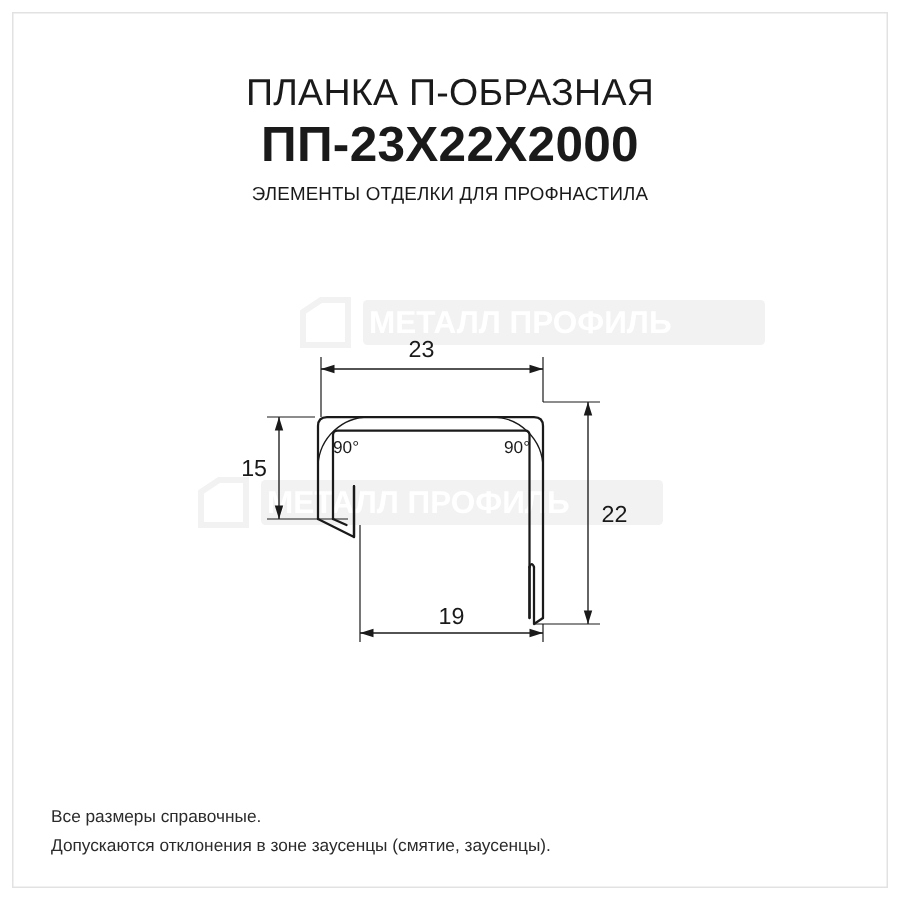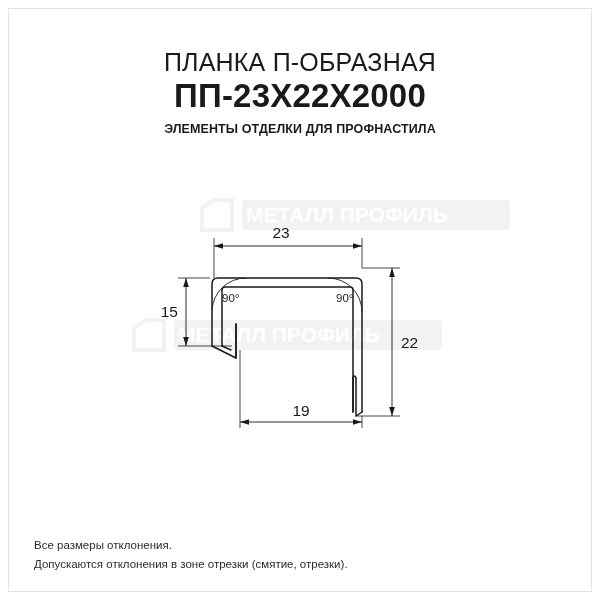--- a/index.html
+++ b/index.html
@@ -47,21 +47,21 @@
   .title-2 {
     font-size: 33px;
     font-weight: bold;
     letter-spacing: 0.2px;
     line-height: 32px;
     margin-top: 2px;
     white-space: nowrap;
   }
   .subtitle {
     font-size: 12.5px;
-    font-weight: bold;
+    font-weight: normal;
     margin-top: 10px;
     letter-spacing: 0.1px;
     white-space: nowrap;
   }
   .drawing {
     position: absolute;
     left: 0;
     top: 150px;
     width: 600px;
     height: 330px;
@@ -197,17 +197,17 @@
         <text x="281" y="88" text-anchor="middle">23</text>
         <text x="178" y="167" text-anchor="end">15</text>
         <text x="401" y="198" text-anchor="start">22</text>
         <text x="301" y="266" text-anchor="middle">19</text>
       </g>
 
     </svg>
   </div>
 
   <div class="footer">
-    <div class="footer-line">Все размеры отклонения.</div>
-    <div class="footer-line">Допускаются отклонения в зоне отрезки (смятие, отрезки).</div>
+    <div class="footer-line">Все размеры справочные.</div>
+    <div class="footer-line">Допускаются отклонения в зоне заусенцы (смятие, заусенцы).</div>
   </div>
 
 </div>
 
 </body></html>

